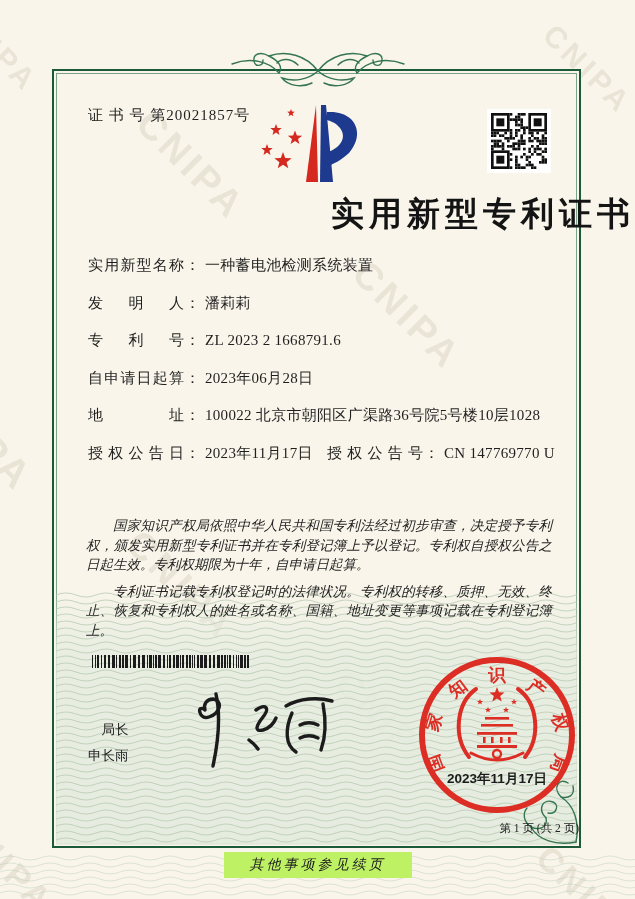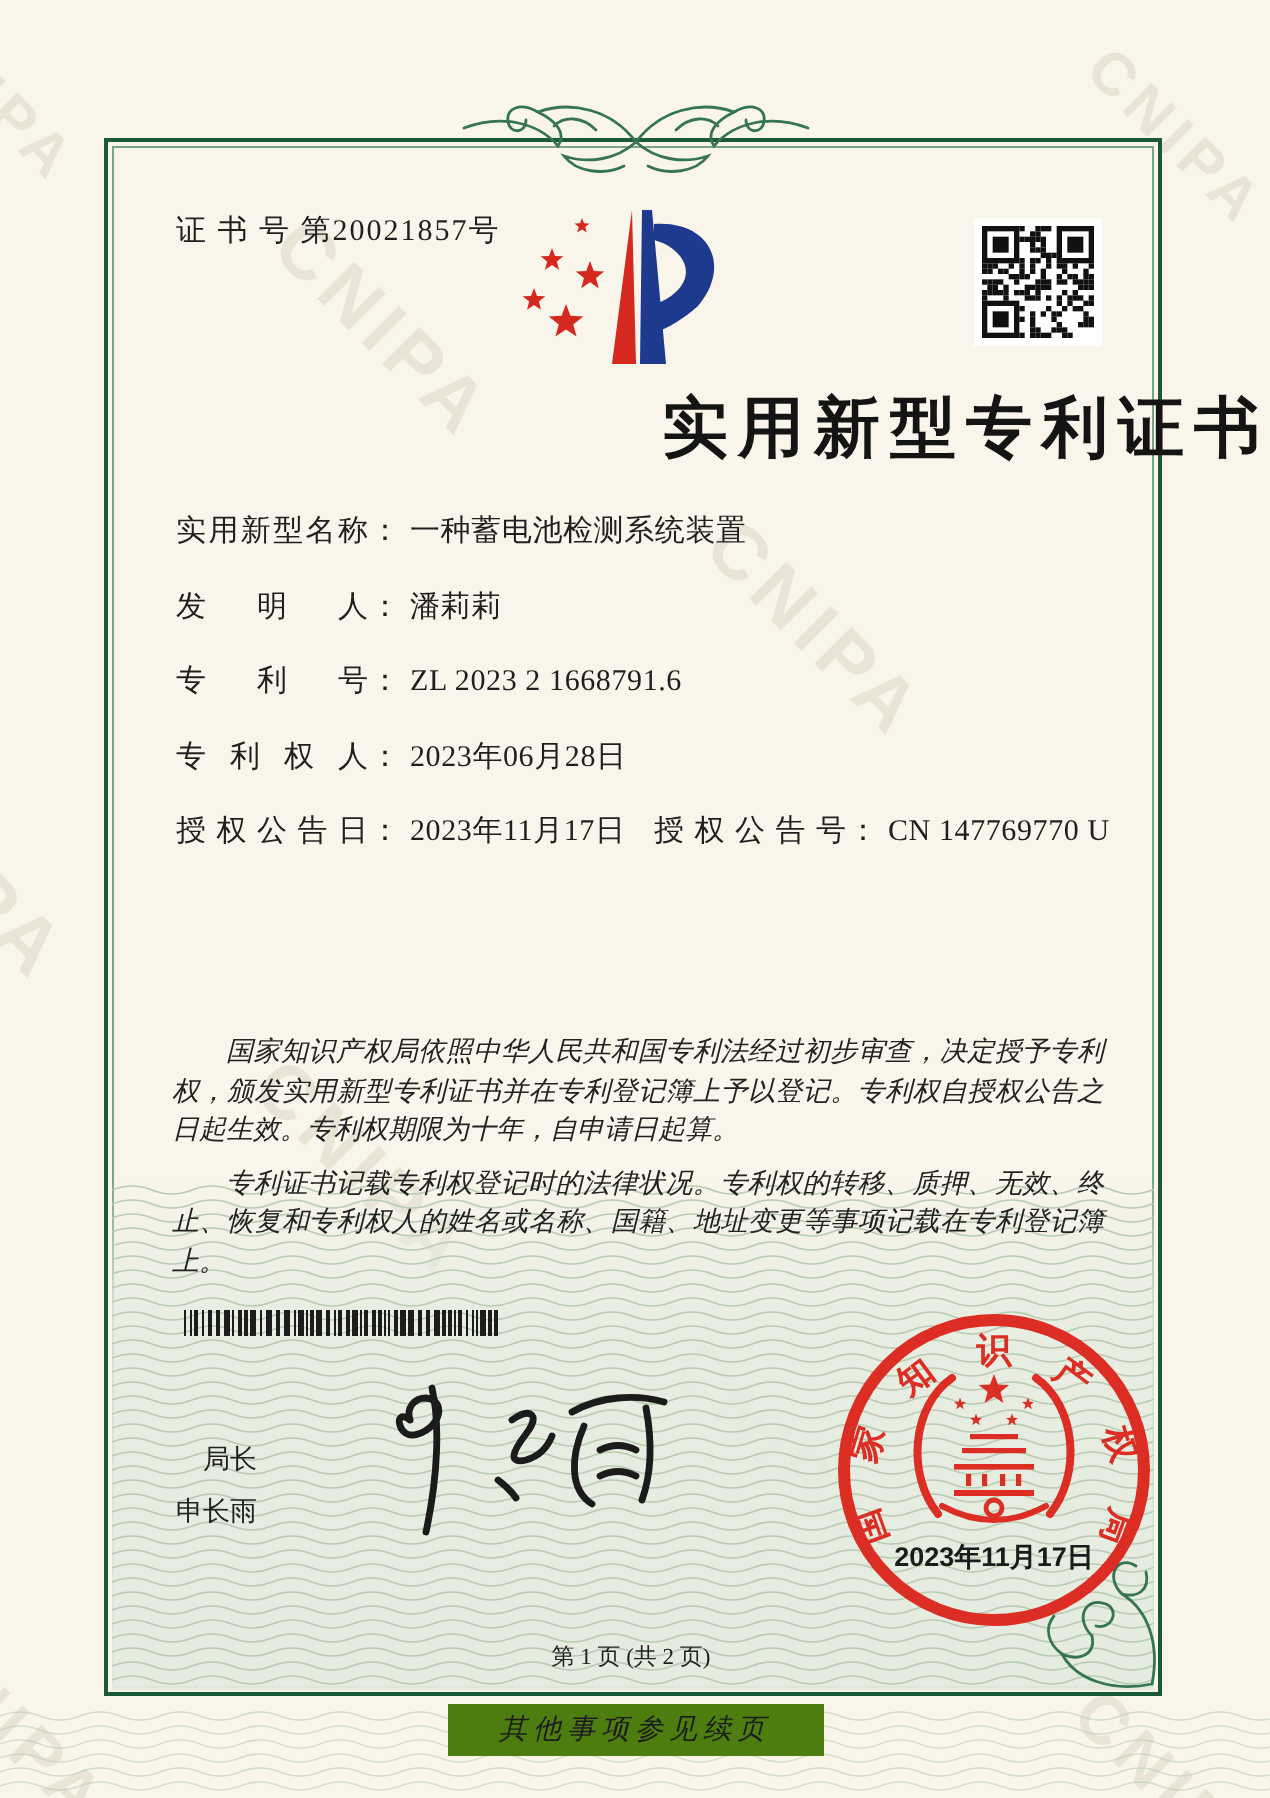--- a/index.html
+++ b/index.html
@@ -66,24 +66,24 @@
   .seal .ring-text text{fill:#dd241b;font-size:17.5px;font-weight:700;text-anchor:middle;
         font-family:"Liberation Serif","DejaVu Serif",serif;}
   .seal .emblem{fill:#dd241b;}
   .seal .wreath,.seal .ribbon{fill:none;stroke:#dd241b;stroke-linecap:round;}
   .seal .wreath{stroke-width:4;}
   .seal .ribbon{stroke-width:3;}
   .seal .gear{fill:none;stroke:#dd241b;stroke-width:2.4;}
   .seal-date{fill:#101010;font-size:13.5px;font-weight:600;text-anchor:middle;
              font-family:"Liberation Sans","DejaVu Sans",sans-serif;}
 
-  .page-info{position:absolute;left:52px;width:527px;top:821px;text-align:center;font-size:11.5px;color:#222;}
+  .page-info{position:absolute;left:52px;width:527px;top:821px;text-align:right;font-size:11.5px;color:#222;}
 
   .note-wrap{position:absolute;left:0;right:0;top:852px;text-align:center;z-index:6;}
-  .note{display:inline-block;background:#4d7c0f;padding:4px 26px;font-size:14px;
+  .note{display:inline-block;background:#bef264;padding:4px 26px;font-size:14px;
         font-style:italic;letter-spacing:3px;color:#1d1d1d;}
 </style>
 </head>
 <body>
 
 <div class="page">
 
   <div id="wm-layer">
       <div class="wm" style="left: -34px; top: -4px; font-size: 30px; transform: rotate(45deg);">CNIPA</div>
       <div class="wm" style="left: 560px; top: 18px; font-size: 30px; transform: rotate(45deg);">CNIPA</div>
@@ -345,21 +345,24 @@
       <div class="field-row">
         <span class="flabel">实用新型名称</span><span class="fcolon">：</span><span class="fvalue">一种蓄电池检测系统装置</span>
       </div>
       <div class="field-row">
         <span class="flabel">发明人</span><span class="fcolon">：</span><span class="fvalue">潘莉莉</span>
       </div>
       <div class="field-row">
         <span class="flabel">专利号</span><span class="fcolon">：</span><span class="fvalue">ZL 2023 2 1668791.6</span>
       </div>
       <div class="field-row">
-        <span class="flabel">专利权人</span><span class="fcolon">：</span><span class="fvalue">2023年06月28日</span>
+        <span class="flabel">自申请日起算</span><span class="fcolon">：</span><span class="fvalue">2023年06月28日</span>
+      </div>
+      <div class="field-row">
+        <span class="flabel">地址</span><span class="fcolon">：</span><span class="fvalue">100022 北京市朝阳区广渠路36号院5号楼10层1028</span>
       </div>
       <div class="field-row">
         <span class="flabel">授权公告日</span><span class="fcolon">：</span><span class="fvalue fvalue1">2023年11月17日</span><span class="flabel2">授权公告号</span><span class="fcolon">：</span><span class="fvalue">CN 147769770 U</span>
       </div>
     </div>
 
     <div class="paras">
       <p>国家知识产权局依照中华人民共和国专利法经过初步审查，决定授予专利权，颁发实用新型专利证书并在专利登记簿上予以登记。专利权自授权公告之日起生效。专利权期限为十年，自申请日起算。</p>
       <p>专利证书记载专利权登记时的法律状况。专利权的转移、质押、无效、终止、恢复和专利权人的姓名或名称、国籍、地址变更等事项记载在专利登记簿上。</p>
     </div>

